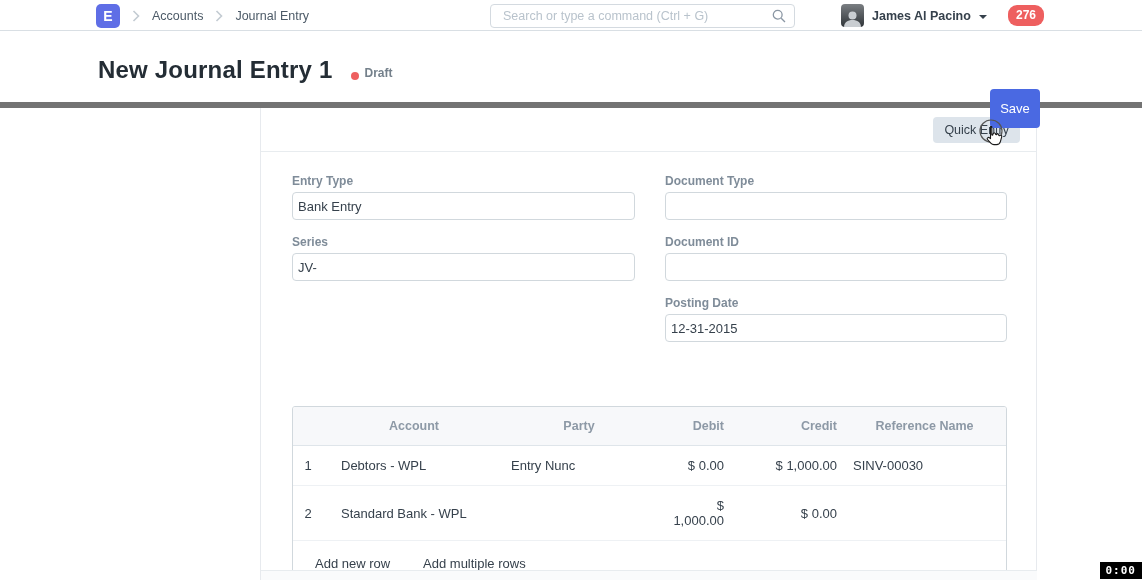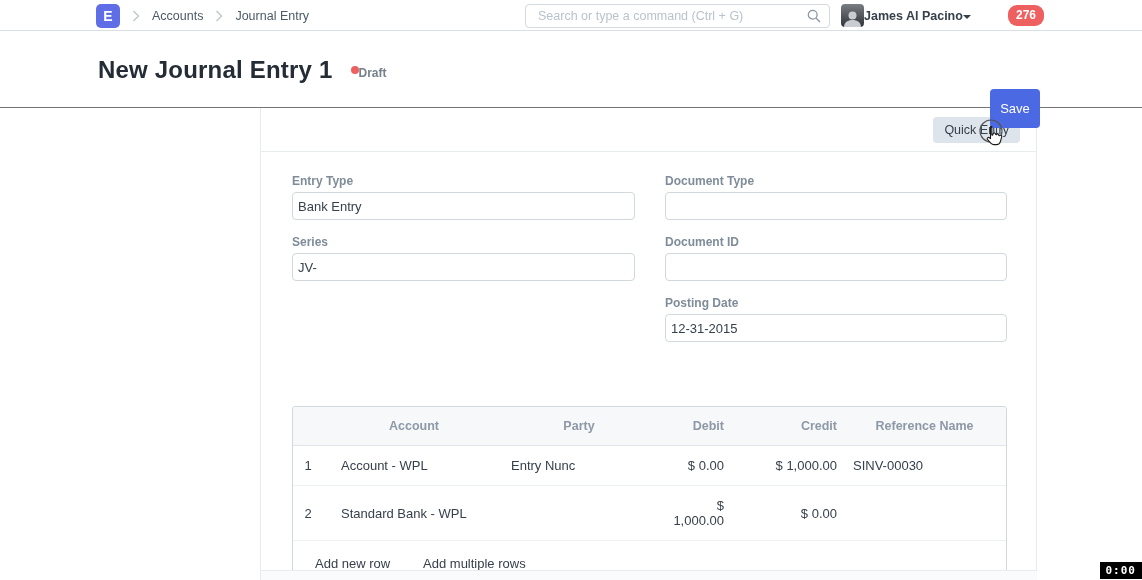--- a/index.html
+++ b/index.html
@@ -8,41 +8,41 @@
   .screen { position:relative; width:1142px; height:580px; background:#fff; overflow:hidden; }
 
   
   .navbar { position:absolute; left:0; top:0; width:1142px; height:31px; background:#fff;
             border-bottom:1px solid #d9dfe4; z-index:5; }
   .nav-left { position:absolute; left:96px; top:0; height:31px; display:flex; align-items:center; gap:12px; }
   .logo { width:24px; height:24px; border-radius:5px; background:#5f6ee6; color:#fff; font-size:14px;
           font-weight:bold; display:flex; align-items:center; justify-content:center; cursor:pointer; }
   .crumb { font-size:12.5px; font-weight:400; color:#4c5a67; cursor:pointer; }
   .chev { display:flex; align-items:center; }
-  .nav-search { position:absolute; left:490px; top:4px; width:305px; height:24px;margin-left:35px; }
+  .nav-search { position:absolute; left:490px; top:4px; width:305px; height:24px; }
   .nav-search input { width:100%; height:100%; border:1px solid #d4dae0; border-radius:4px;
                       padding:0 30px 0 12px; font-size:12.5px; color:#36414c; outline:none;
                       font-family:inherit; background:#fff; }
   .nav-search input::placeholder { color:#b9c3cc; }
   .search-icon { position:absolute; right:9px; top:5px; }
-  .nav-user { position:absolute; left:841px; top:0; height:31px; display:flex; align-items:center; cursor:pointer; }
+  .nav-user { position:absolute; left:841px; top:0; height:31px; display:flex; align-items:center; gap:8px; cursor:pointer; }
   .avatar { width:23px; height:23px; border-radius:4px; background:linear-gradient(#7a7e82,#2f3438);
             display:flex; align-items:flex-end; justify-content:center; overflow:hidden; }
   .user-name { font-size:12.5px; font-weight:700; color:#36414c; }
   .caret { width:0; height:0; border-left:4px solid transparent; border-right:4px solid transparent;
            border-top:4px solid #36414c; margin-top:2px; }
   .notif-badge { position:absolute; left:1008px; top:5px; height:21px; line-height:21px; padding:0 8px;
                  background:#ee5f5f; color:#fff; border-radius:9px; font-size:12px; font-weight:700; cursor:pointer; }
 
   
   .page-head { position:absolute; left:0; top:31px; width:1142px; height:77px; background:#fff;
-               border-bottom:1px solid #737373; z-index:4; }
+               border-bottom:6px solid #737373; z-index:4; }
   .title-wrap { position:absolute; left:98px; top:0; height:77px; display:flex; align-items:center; gap:18px; }
   .page-title { font-size:24px; font-weight:700; color:#242d35; letter-spacing:.2px; }
-  .doc-status { display:flex; align-items:flex-start; margin-top:7px; }
+  .doc-status { display:flex; align-items:flex-end; gap:6px; margin-top:7px; }
   .status-dot { width:8px; height:8px; border-radius:50%; background:#ee5f5f; }
   .status-text { font-size:12px; font-weight:700; color:#74808b; }
   .save-btn { position:absolute; left:990px; top:58px; width:50px; height:39px; background:#4a69e2;
               border:none; border-radius:4px; color:#fff; font-size:13px; font-family:inherit;
               display:flex; align-items:center; justify-content:center; cursor:pointer; }
 
   
   .layout { position:absolute; left:0; top:108px; width:1142px; height:472px; }
   .side-col { position:absolute; left:0; top:0; width:261px; height:472px; background:#fff;
               border-right:1px solid #e7eaee; }
@@ -192,21 +192,21 @@
                 <th>Account</th>
                 <th>Party</th>
                 <th class="num">Debit</th>
                 <th class="num">Credit</th>
                 <th class="ref">Reference Name</th>
               </tr>
             </thead>
             <tbody>
               <tr>
                 <td class="idx">1</td>
-                <td>Account - WPL</td>
+                <td>Debtors - WPL</td>
                 <td>Entry Nunc</td>
                 <td class="num">$ 0.00</td>
                 <td class="num">$ 1,000.00</td>
                 <td class="ref">SINV-00030</td>
               </tr>
               <tr>
                 <td class="idx">2</td>
                 <td>Standard Bank - WPL</td>
                 <td></td>
                 <td class="num">$ 1,000.00</td>

